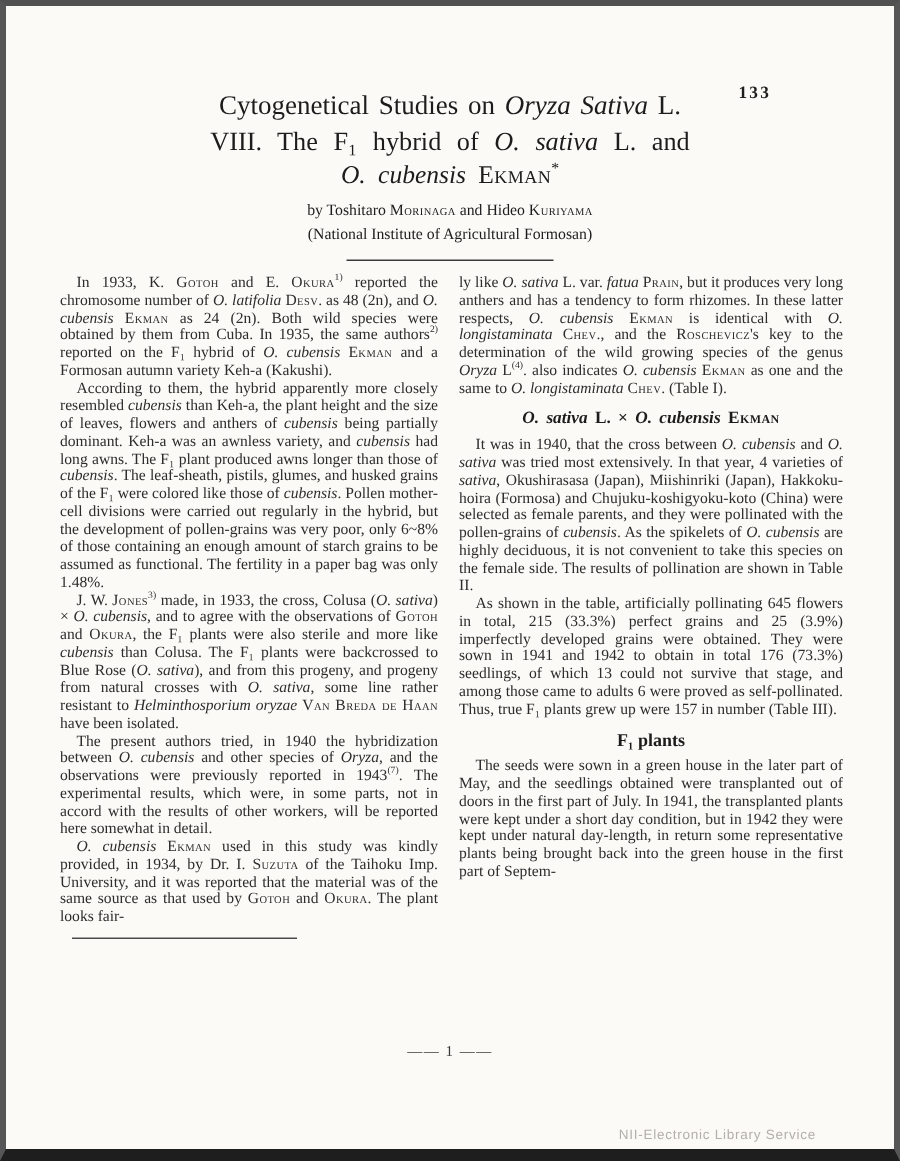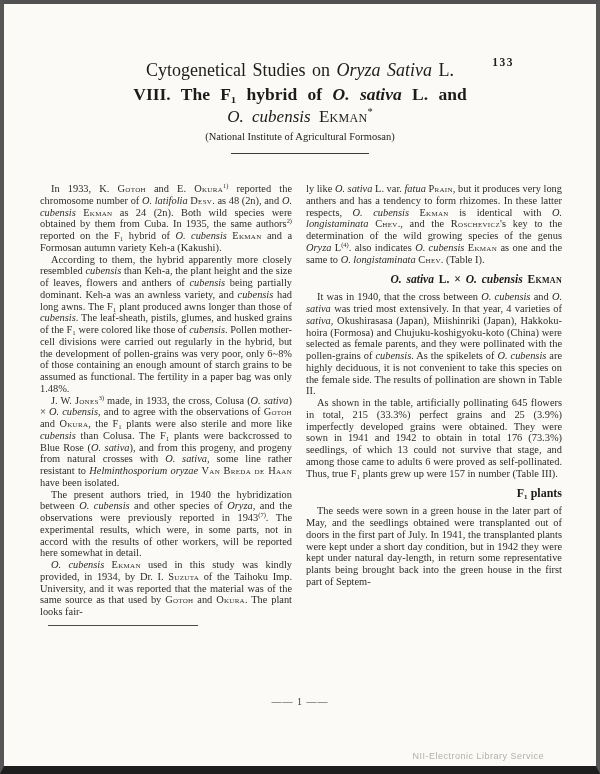--- a/index.html
+++ b/index.html
@@ -12,31 +12,31 @@
     position:absolute;inset:0;pointer-events:none;z-index:5;
     border-top:4px solid #515151;border-left:4px solid #565656;
     border-right:4px solid #565656;border-bottom:8px solid #1e1e1e;
   }
   .pageno{
     position:absolute;top:29px;right:86px;
     font-size:11.5px;font-weight:bold;letter-spacing:1.5px;color:#1d1d1d;margin-top:27px;
   }
   .title-block{position:absolute;top:58px;left:0;width:600px;text-align:center;color:#1c1c1c;}
   .t1{font-size:18px;line-height:24px;word-spacing:2px;}
-  .t2{font-size:17.5px;line-height:24px;word-spacing:6px;font-weight:bold;}
+  .t2{font-size:17.5px;line-height:24px;word-spacing:6px;}
   .t3{font-size:17px;line-height:22px;word-spacing:4px;}
   .byline{font-size:10.5px;margin-top:6px;line-height:14px;}
   .affil{font-size:10.5px;margin-top:2px;line-height:14px;}
   .title-rule{width:138px;border-top:1px solid #3a3a3a;margin:9px auto 0;}
   .col{position:absolute;top:183px;}
   .col-left{left:40px;width:252px;}
   .col-right{left:306px;width:256px;}
   .col p{margin:0;font-size:10.4px;line-height:11.75px;text-align:justify;color:#2c2c2c;}
   .col p.indent{text-indent:11px;}
-  .hx{margin:7px 0 5px;font-size:12px;line-height:14px;font-weight:bold;text-align:right;color:#1c1c1c;}
+  .hx{margin:7px 0 5px;font-size:12px;line-height:14px;font-weight:bold;text-align:center;color:#1c1c1c;}
   .hx-cross{font-size:11.5px;word-spacing:2px;}
   .it{font-style:italic;}
   .sc{font-variant:small-caps;letter-spacing:0.3px;}
   .sup{vertical-align:super;font-size:0.62em;line-height:0;}
   .fn-rule{width:150px;border-top:1px solid #4a4a4a;margin:7px 0 2px 8px;}
   .footnote{padding-left:13px;font-size:10px !important;}
   .page-bottom{
     position:absolute;top:696px;left:0;width:600px;text-align:center;
     font-size:10px;letter-spacing:1px;color:#3a3a3a;
   }
@@ -51,20 +51,21 @@
 
 <div class="page">
   <div class="frame"></div>
 
   <div class="pageno">133</div>
 
   <div class="title-block">
     <div class="t1">Cytogenetical Studies on <span class="it">Oryza Sativa</span> L.</div>
     <div class="t2">VIII.  The F₁ hybrid of <span class="it">O. sativa</span> L. and</div>
     <div class="t3"><span class="it">O. cubensis</span> <span class="sc">Ekman</span><span class="sup">*</span></div>
+    <div class="byline">by Toshitaro <span class="sc">Morinaga</span> and Hideo <span class="sc">Kuriyama</span></div>
     <div class="affil">(National Institute of Agricultural Formosan)</div>
     <div class="title-rule"></div>
   </div>
 
   <div class="col col-left">
     <p class="indent">In 1933, K. <span class="sc">Gotoh</span> and E. <span class="sc">Okura</span><span class="sup">1)</span> reported the chromosome number of <span class="it">O. latifolia</span> <span class="sc">Desv</span>. as 48 (2n), and <span class="it">O. cubensis</span> <span class="sc">Ekman</span> as 24 (2n).  Both wild species were obtained by them from Cuba. In 1935, the same authors<span class="sup">2)</span> reported on the F₁ hybrid of <span class="it">O. cubensis</span> <span class="sc">Ekman</span> and a Formosan autumn variety Keh-a (Kakushi).</p>
     <p class="indent">According to them, the hybrid apparently more closely resembled <span class="it">cubensis</span> than Keh-a, the plant height and the size of leaves, flowers and anthers of <span class="it">cubensis</span> being partially dominant.  Keh-a was an awnless variety, and <span class="it">cubensis</span> had long awns. The F₁ plant produced awns longer than those of <span class="it">cubensis</span>.  The leaf-sheath, pistils, glumes, and husked grains of the F₁ were colored like those of <span class="it">cubensis</span>.  Pollen mother-cell divisions were carried out regularly in the hybrid, but the development of pollen-grains was very poor, only 6~8% of those containing an enough amount of starch grains to be assumed as functional.  The fertility in a paper bag was only 1.48%.</p>
     <p class="indent">J. W. <span class="sc">Jones</span><span class="sup">3)</span> made, in 1933, the cross, Colusa (<span class="it">O. sativa</span>) × <span class="it">O. cubensis</span>, and to agree with the observations of <span class="sc">Gotoh</span> and <span class="sc">Okura</span>, the F₁ plants were also sterile and more like <span class="it">cubensis</span> than Colusa.  The F₁ plants were backcrossed to Blue Rose (<span class="it">O. sativa</span>), and from this progeny, and progeny from natural crosses with <span class="it">O. sativa</span>, some line rather resistant to <span class="it">Helminthosporium oryzae</span> <span class="sc">Van Breda de Haan</span> have been isolated.</p>
     <p class="indent">The present authors tried, in 1940 the hybridization between <span class="it">O. cubensis</span> and other species of <span class="it">Oryza</span>, and the observations were previously reported in 1943<span class="sup">(7)</span>.  The experimental results, which were, in some parts, not in accord with the results of other workers, will be reported here somewhat in detail.</p>
     <p class="indent"><span class="it">O. cubensis</span> <span class="sc">Ekman</span> used in this study was kindly provided, in 1934, by Dr. I. <span class="sc">Suzuta</span> of the Taihoku Imp. University, and it was reported that the material was of the same source as that used by <span class="sc">Gotoh</span> and <span class="sc">Okura</span>.  The plant looks fair-</p>

